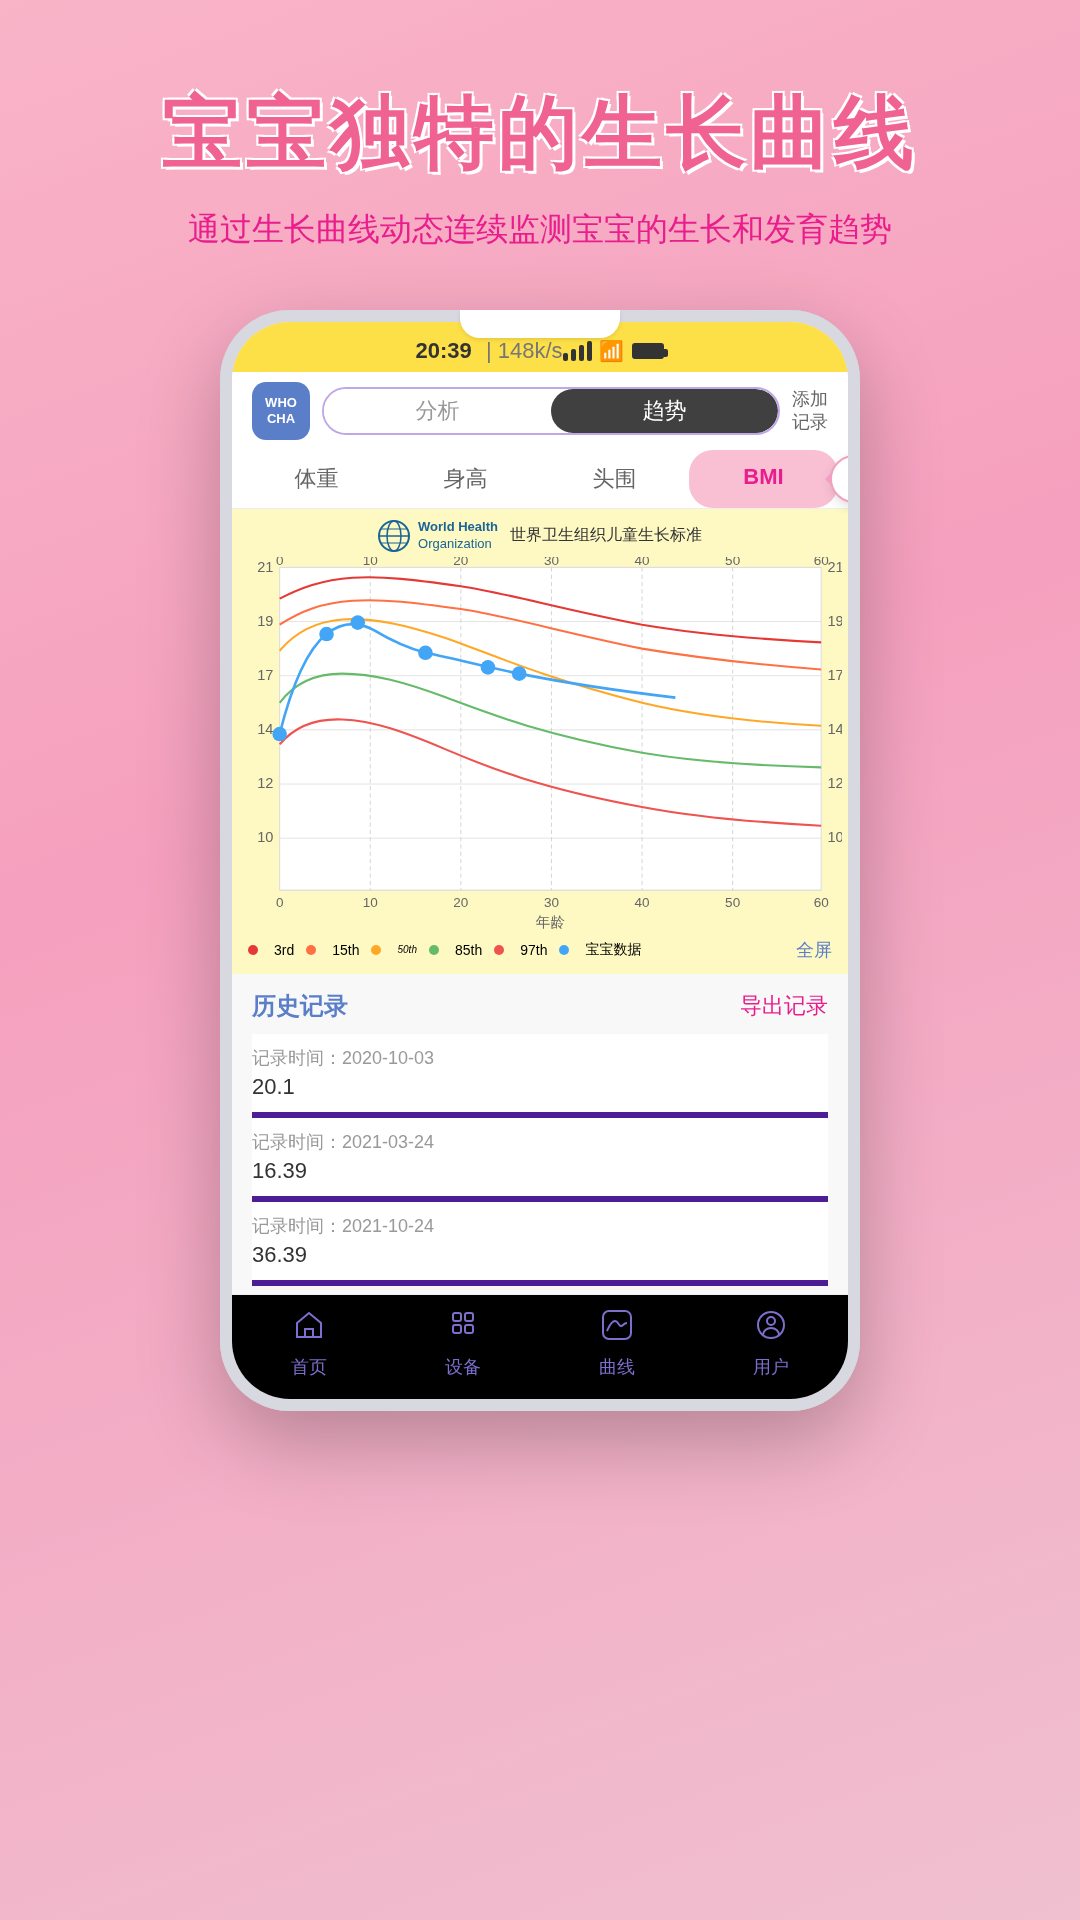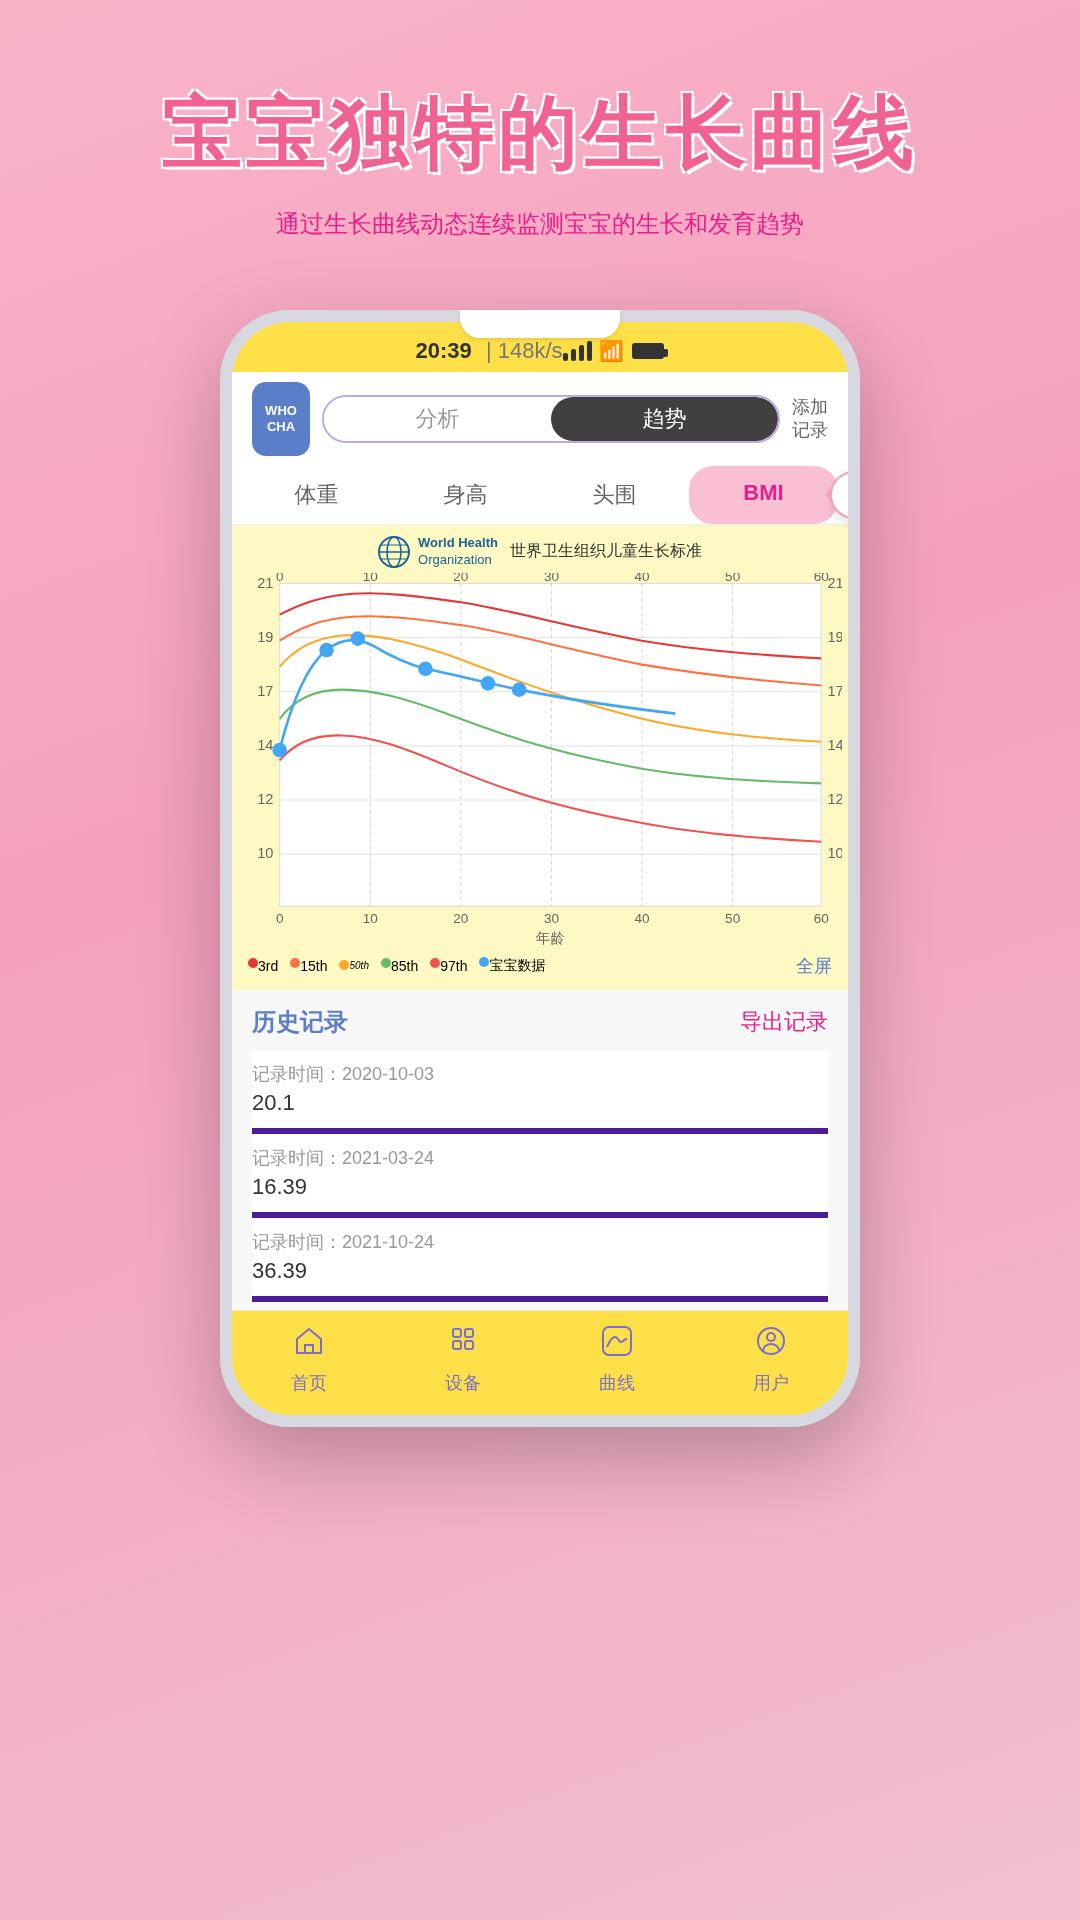--- a/index.html
+++ b/index.html
@@ -19,21 +19,21 @@
       font-size: 80px;
       font-weight: 700;
       color: #f06292;
       text-shadow: 3px 3px 0 #fff, -2px -2px 0 #fff, 2px -2px 0 #fff, -2px 2px 0 #fff;
       letter-spacing: 4px;
     }
 
     .hero-subtitle {
       text-align: center;
       margin-top: 20px;
-      font-size: 24px;
+      font-size: 32px;
       color: #e91e8c;
       font-weight: 400;
     }
 
     
     .phone-wrapper {
       position: absolute;
       top: 310px;
       left: 50%;
       transform: translateX(-50%);
@@ -106,21 +106,21 @@
     
     .app-header {
       background: #fff;
       padding: 10px 20px;
       display: flex;
       align-items: center;
       gap: 12px;
     }
 
     .who-logo {
-      width: 58px; height: 74px;
+      width: 58px; height: 58px;
       background: #5b7ec9;
       border-radius: 14px;
       display: flex;
       flex-direction: column;
       align-items: center;
       justify-content: center;
       color: #fff;
       font-size: 13px;
       font-weight: 700;
       line-height: 1.2;
@@ -249,21 +249,21 @@
       margin-bottom: 4px;
     }
     .record-value {
       font-size: 22px;
       color: #333;
     }
 
     
     .bottom-nav {
       display: flex;
-      background: #fde047;
+      background: #000000;
       padding: 14px 0 20px;
       border-top: 1px solid #eee;
     }
     .nav-item {
       flex: 1;
       display: flex;
       flex-direction: column;
       align-items: center;
       gap: 6px;
       font-size: 18px;
@@ -280,22 +280,22 @@
     .legend {
       display: flex;
       align-items: center;
       gap: 12px;
       padding: 6px 10px;
       flex-wrap: wrap;
       font-size: 14px;
     }
     .legend-item {
       display: flex;
-      align-items: flex-start;
-      gap: 0;
+      align-items: center;
+      gap: 16px;
     }
     .legend-dot {
       width: 10px; height: 10px;
       border-radius: 50%;
     }
     .fullscreen-btn {
       margin-left: auto;
       font-size: 18px;
       color: #5b7ec9;
     }

